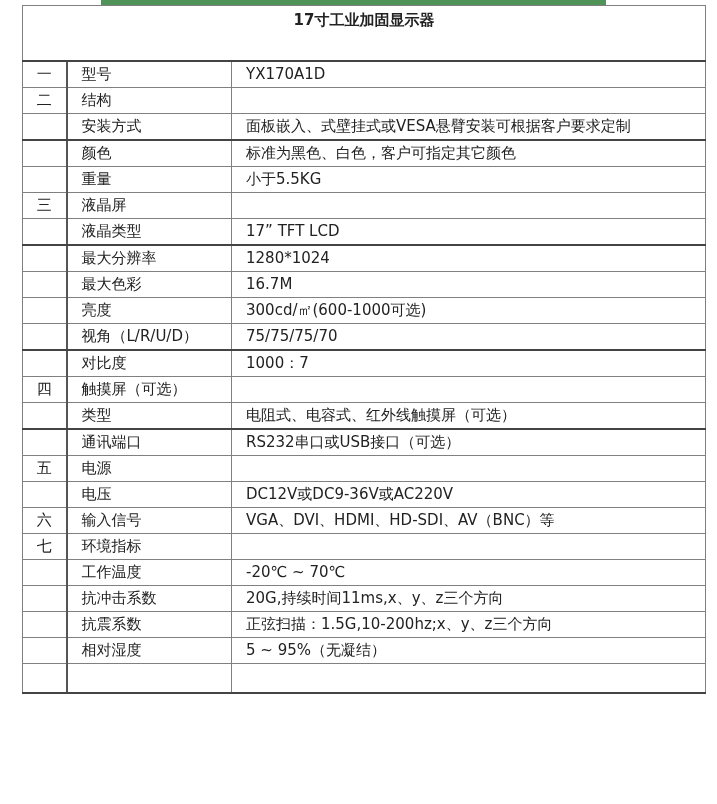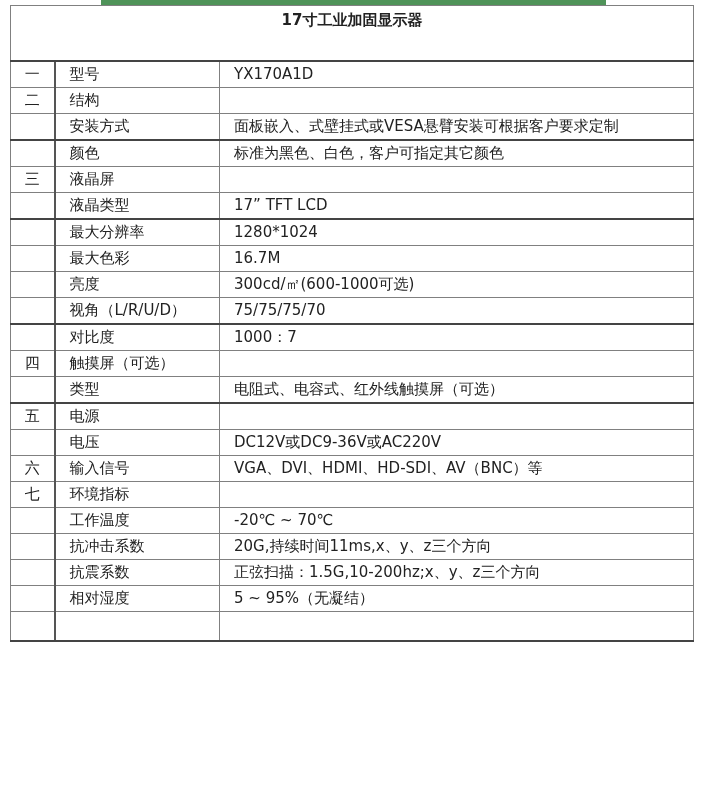--- a/index.html
+++ b/index.html
@@ -1,19 +1,19 @@
 <!DOCTYPE html>
 <html><head>
 <meta charset="utf-8">
 <style>
   html,body{margin:0;padding:0;background:#fff;}
   body{width:717px;height:804px;position:relative;overflow:hidden;
        font-family:"DejaVu Sans","Liberation Sans",sans-serif;color:#222;}
   .topbar{position:absolute;left:101px;top:0;width:505px;height:5px;}
-  table.spec{position:absolute;left:10px;top:5px;width:683px;border-collapse:collapse;table-layout:fixed;}
+  table.spec{position:absolute;left:22px;top:5px;width:683px;border-collapse:collapse;table-layout:fixed;}
   table.spec td{border:1px solid #808080;height:25px;padding:0 0 0 14px;font-size:15px;line-height:25px;
        white-space:nowrap;overflow:hidden;vertical-align:middle;}
   table.spec td.num{text-align:center;padding:0;border-right:2px solid #555;}
   table.spec td.title{height:51px;text-align:center;vertical-align:top;padding:3px 0 0 0;font-weight:bold;font-size:15px;line-height:22px;border-bottom:2px solid #444;}
   tr.thick td{border-bottom:2px solid #444;}
   tr.last td{border-bottom:2px solid #444;height:28px;}
   col.c1{width:44px;} col.c2{width:165px;} col.c3{width:474px;}
 </style>
 </head>
 <body>
@@ -42,20 +42,25 @@
       </tr>
       <tr class="thick">
         <td class="num"></td>
         <td>安装方式</td>
         <td>面板嵌入、式壁挂式或VESA悬臂安装可根据客户要求定制</td>
       </tr>
       <tr>
         <td class="num"></td>
         <td>颜色</td>
         <td>标准为黑色、白色，客户可指定其它颜色</td>
+      </tr>
+      <tr>
+        <td class="num"></td>
+        <td>重量</td>
+        <td>小于5.5KG</td>
       </tr>
       <tr>
         <td class="num">三</td>
         <td>液晶屏</td>
         <td></td>
       </tr>
       <tr class="thick">
         <td class="num"></td>
         <td>液晶类型</td>
         <td>17”  TFT LCD</td>
@@ -87,20 +92,25 @@
       </tr>
       <tr>
         <td class="num">四</td>
         <td>触摸屏（可选）</td>
         <td></td>
       </tr>
       <tr class="thick">
         <td class="num"></td>
         <td>类型</td>
         <td>电阻式、电容式、红外线触摸屏（可选）</td>
+      </tr>
+      <tr>
+        <td class="num"></td>
+        <td>通讯端口</td>
+        <td>RS232串口或USB接口（可选）</td>
       </tr>
       <tr>
         <td class="num">五</td>
         <td>电源</td>
         <td></td>
       </tr>
       <tr>
         <td class="num"></td>
         <td>电压</td>
         <td>DC12V或DC9-36V或AC220V</td>

